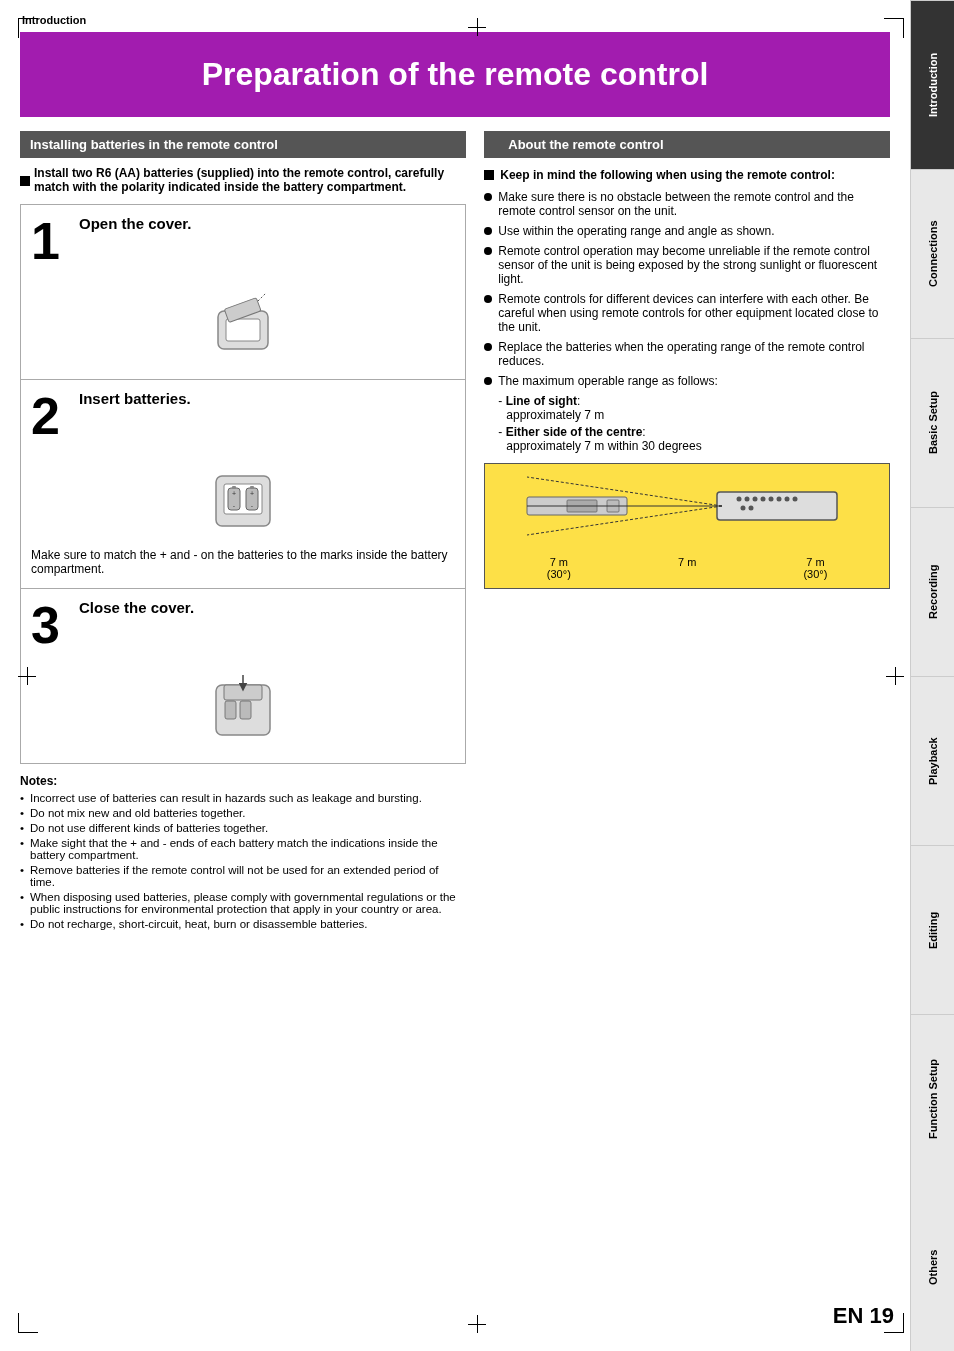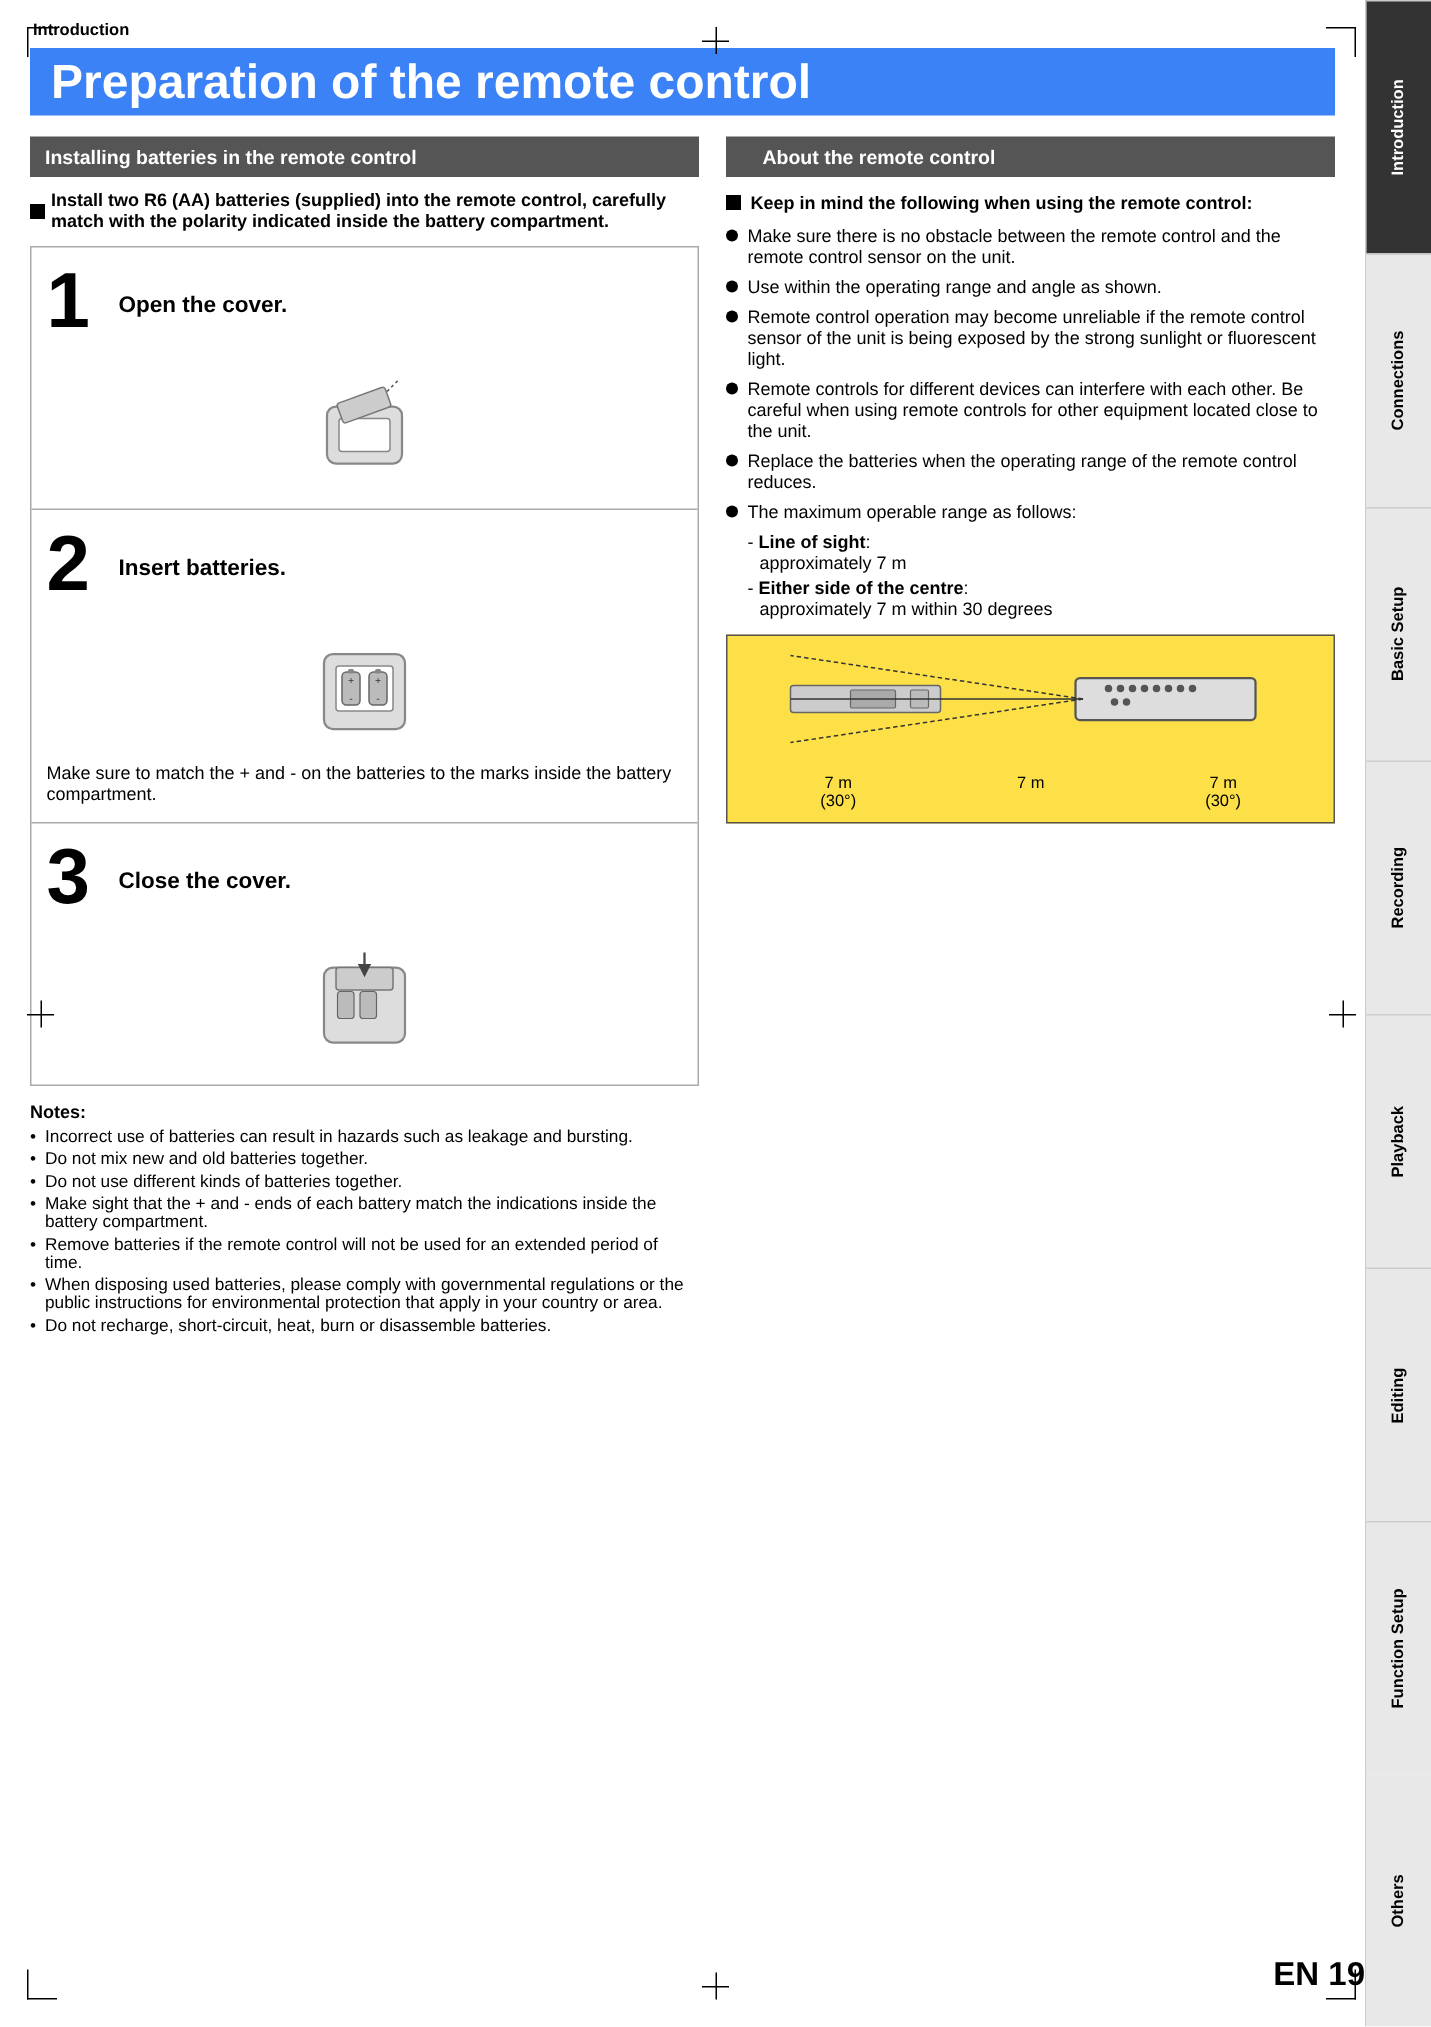--- a/index.html
+++ b/index.html
@@ -87,24 +87,25 @@
     .section-label-top {
       font-size: 11px;
       font-weight: bold;
       color: #000;
       margin-bottom: 6px;
       padding-left: 2px;
     }
 
     
     .page-title-bar {
-      background: #3b82f6;
+      background: #a21caf;
       color: #fff;
-      padding: 4px 14px;
+      padding: 24px 14px;
       margin-bottom: 14px;
+      text-align: center;
     }
     .page-title-bar h1 {
       font-size: 32px;
       font-weight: bold;
       color: #fff;
     }
 
     
     .two-col {
       display: flex;
@@ -169,21 +170,21 @@
     .step-number {
       font-size: 52px;
       font-weight: bold;
       line-height: 1;
       color: #000;
       min-width: 42px;
     }
     .step-title {
       font-size: 15px;
       font-weight: bold;
-      margin-top: 20px;
+      margin-top: 0;
     }
     .step-image {
       display: flex;
       justify-content: center;
       align-items: center;
       margin: 6px 0;
     }
     .step-note {
       font-size: 12px;
       color: #000;
@@ -279,21 +280,21 @@
       margin-top: 4px;
     }
     .range-label {
       text-align: center;
     }
 
     
     .page-number {
       position: absolute;
       bottom: 22px;
-      right: 44px;
+      right: 60px;
       font-size: 22px;
       font-weight: bold;
     }
   </style>
 </head>
 <body>
 
 <div class="corner-mark tl"></div>
 <div class="corner-mark tr"></div>
 <div class="corner-mark bl"></div>

